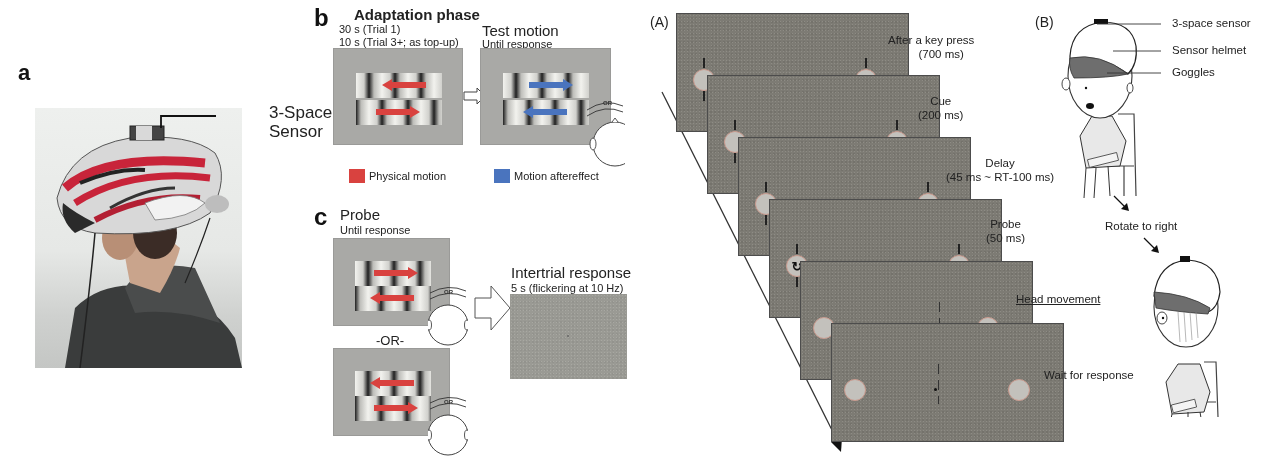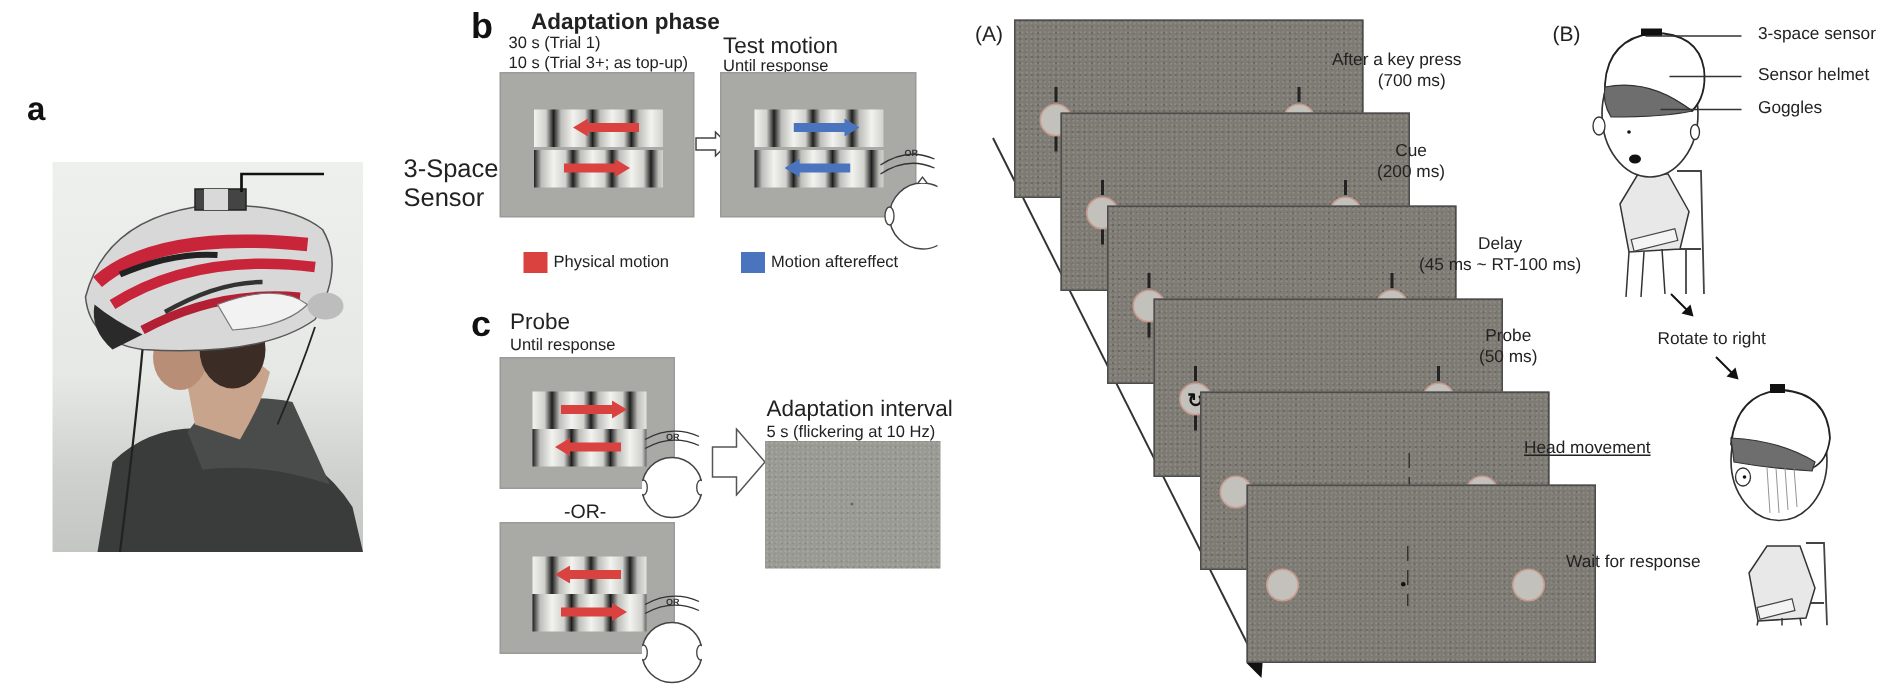--- a/index.html
+++ b/index.html
@@ -166,21 +166,21 @@
   <circle cx="20" cy="42" r="20" fill="#fff" stroke="#444" stroke-width="1"></circle>
   <ellipse cx="1" cy="42" rx="2.5" ry="5" fill="#fff" stroke="#444" stroke-width="0.9"></ellipse>
   <ellipse cx="39" cy="42" rx="2.5" ry="5" fill="#fff" stroke="#444" stroke-width="0.9"></ellipse>
 </svg>
 <div class="abs" style="left:444px;top:399px;font-size:6px;font-weight:bold;color:#333;">OR</div>
 
 <svg class="abs" style="left:474px;top:285px;" width="38" height="46">
   <polygon points="1,13 17,13 17,1 36,23 17,45 17,33 1,33" fill="#fff" stroke="#555" stroke-width="1"></polygon>
 </svg>
 
-<div class="abs t-head" style="left:511px;top:264px;">Adaptation interval</div>
+<div class="abs t-head" style="left:511px;top:264px;">Intertrial response</div>
 <div class="abs t-sub" style="left:511px;top:282px;">5 s (flickering at 10 Hz)</div>
 <div class="abs" style="left:510px;top:294px;width:117px;height:85px;background-color:#9a9a94;
             background-image:radial-gradient(#a8a8a2 0.6px,transparent 0.8px),radial-gradient(#8a8a84 0.6px,transparent 0.8px);
             background-size:3px 3px,4px 4px;background-position:0 0,1px 2px;">
   <div class="fix" style="left:57px;top:41px;width:2px;height:2px;background:#666;"></div>
 </div>
 
 <div class="abs" style="left:650px;top:14px;font-size:14px;color:#222;">(A)</div>
 
 <svg class="abs" style="left:660px;top:90px;" width="190" height="370">

